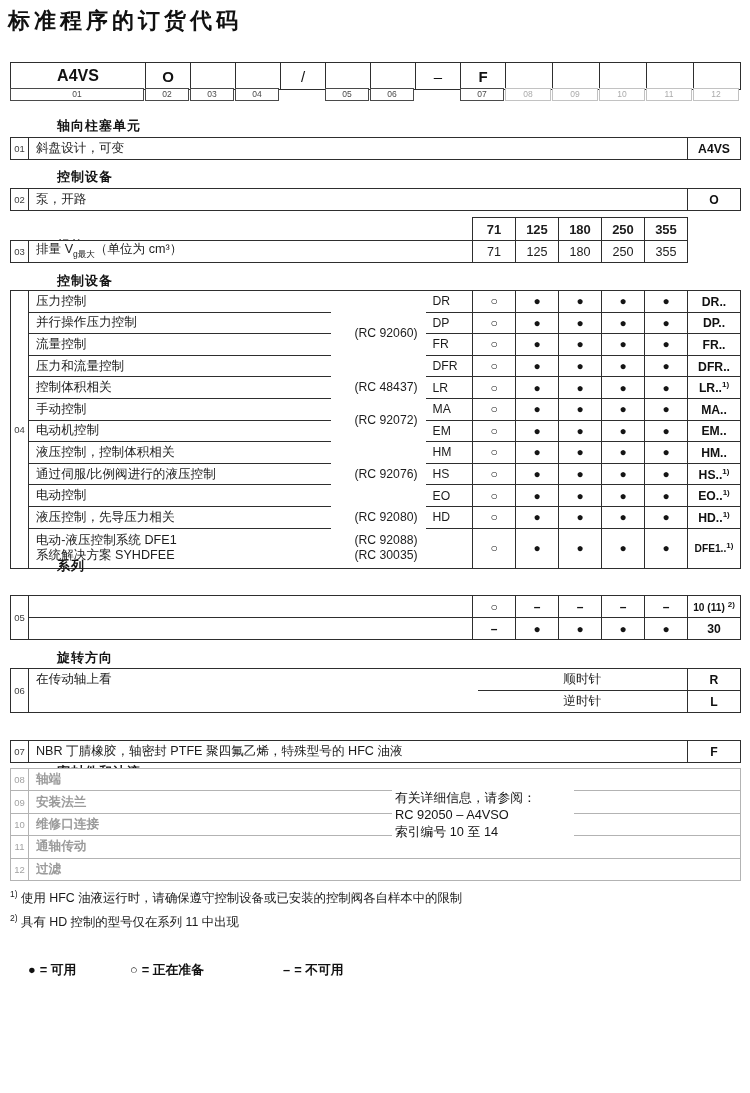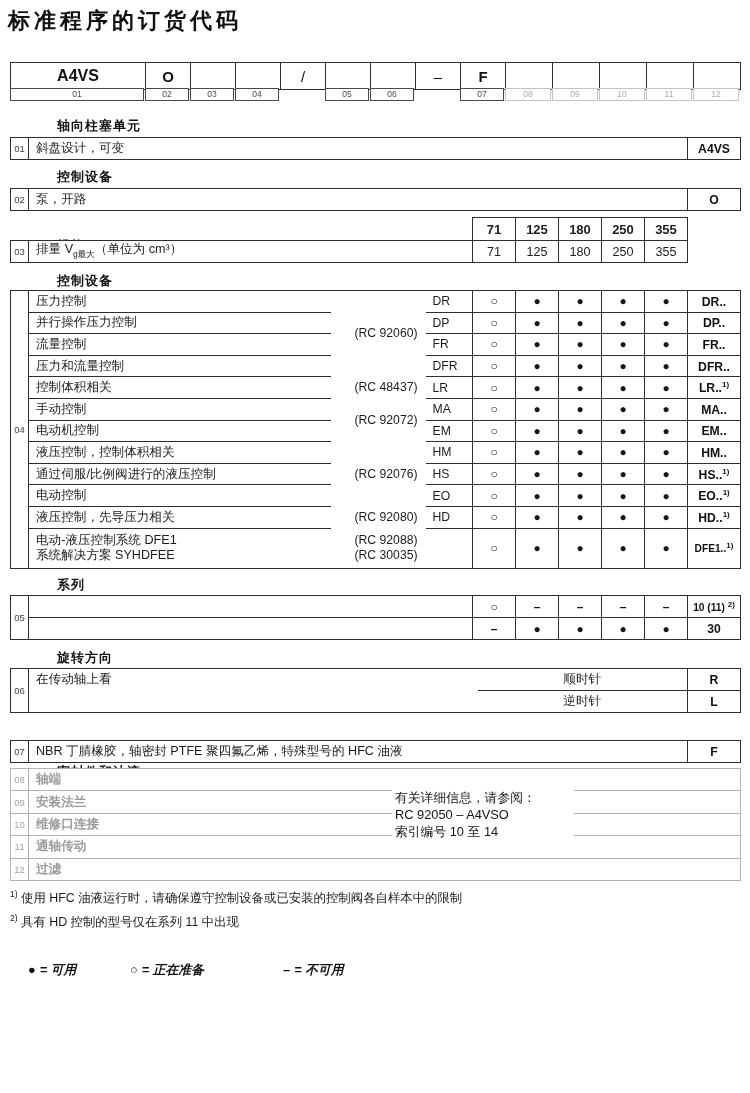--- a/index.html
+++ b/index.html
@@ -32,21 +32,21 @@
   .cbc{border:1.6px solid #2e2e2e;text-align:center;font-size:15px;font-weight:bold;height:26px;color:#111;}
   .cbc.big{font-size:16px;}
   .cbc.plain{font-weight:normal;}
   .cbnums{position:absolute;left:10px;top:88px;width:730px;height:14px;}
   .nb{position:absolute;top:0;height:11px;border:1.3px solid #4a4a4a;font-size:8.5px;line-height:11px;text-align:center;color:#4a4a4a;background:#fff;}
   .nb.gry{border-color:#c2c2c2;color:#ababab;}
   .note{position:absolute;left:392px;top:789px;width:176px;height:51px;background:#ffffff;z-index:5;font-size:12.8px;line-height:17px;color:#151515;padding:0 3px;white-space:nowrap;}
   .fnote{position:absolute;left:10px;font-size:12.4px;color:#1a1a1a;white-space:nowrap;}
   .fnote sup{font-size:8.5px;}
   .legend{position:absolute;top:962px;left:0;width:750px;height:18px;font-size:12.8px;font-weight:bold;color:#111;}
-  .lgitem{position:absolute;top:0;white-space:nowrap;font-style:italic;}
+  .lgitem{position:absolute;top:0;white-space:nowrap;}
   .lgsym{margin-right:4px;}
   sub{font-size:8.5px;}
 </style>
 </head>
 <body>
 
 <div class="title">标准程序的订货代码</div>
 
 <div class="cbwrap">
   <table class="cbt">
@@ -319,21 +319,21 @@
     <td class="dot">○</td>
     <td class="dot">●</td>
     <td class="dot">●</td>
     <td class="dot">●</td>
     <td class="dot">●</td>
     <td class="fin small"><span>DFE1..</span><sup>1)</sup></td>
   </tr>
 </tbody>
   </table>
 
-<div class="heading" style="top:576px">系列</div>
+<div class="heading" style="top:557px">系列</div>
 <table class="ot" style="top:595px;width:730px">
   <colgroup>
       <col style="width:18px">
       <col style="width:444px">
       <col style="width:43px">
       <col style="width:43px">
       <col style="width:43px">
       <col style="width:43px">
       <col style="width:43px">
       <col style="width:53px">

